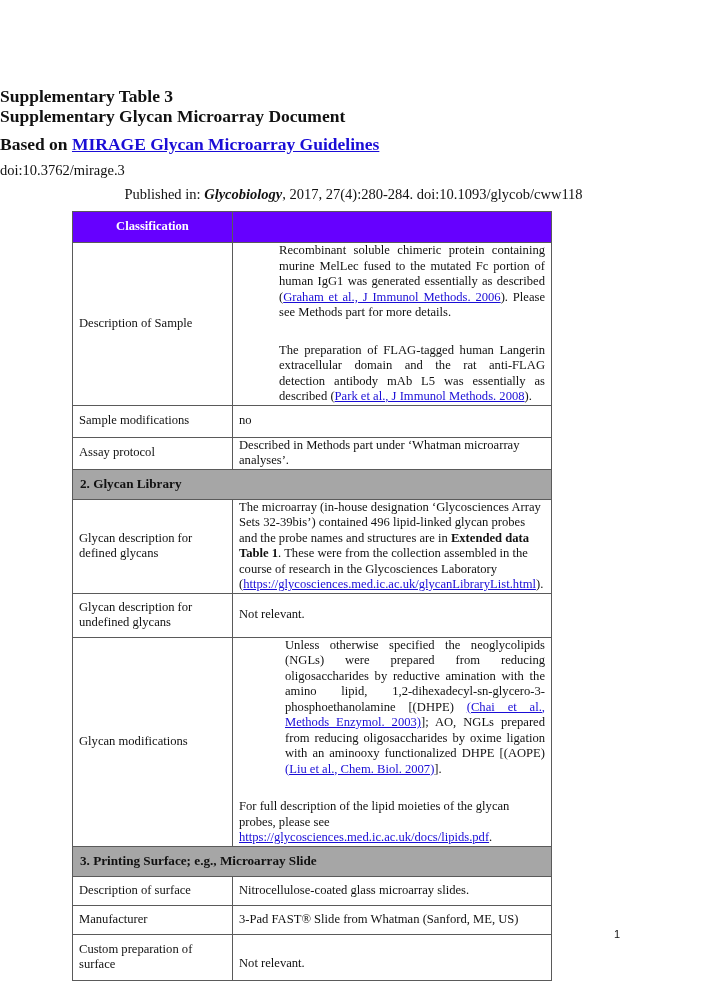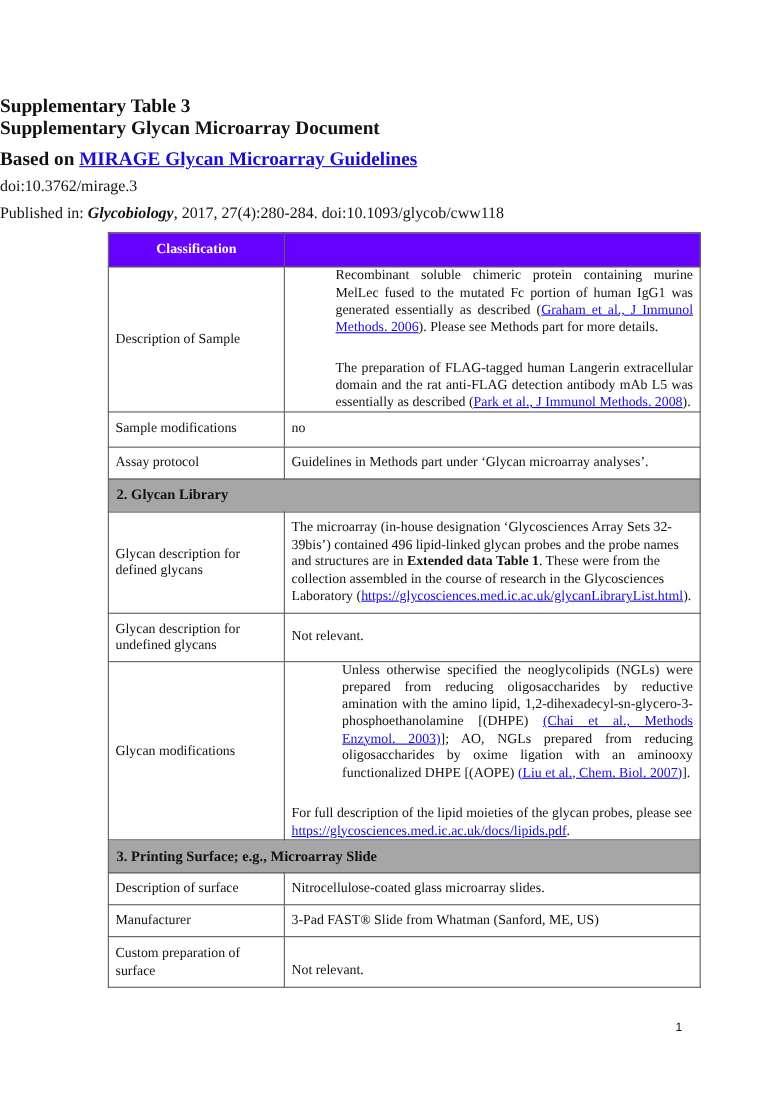--- a/index.html
+++ b/index.html
@@ -3,22 +3,22 @@
 <meta charset="utf-8">
 <style>
   html, body { margin: 0; padding: 0; background: #ffffff; }
   body { width: 707px; height: 1000px; position: relative; font-family: "Liberation Serif", serif; color: #111; overflow: hidden; }
   .title { position: absolute; left: 0; width: 707px; font-weight: bold; font-size: 17.5px; line-height: 21px; }
   .t1 { top: 86px; }
   .t2 { top: 106px; }
   .t3 { top: 134px; font-size: 17.5px; }
   .t3 a { color: #1a0dd6; text-decoration: underline; }
   .doi { position: absolute; top: 162px; left: 0; width: 707px; font-size: 14.5px; }
-  .pub { position: absolute; top: 186px; left: 0; width: 707px; text-align: left; font-size: 14.5px; }
-  table { position: absolute; top: 211px; left: 98px; width: 539px; border-collapse: collapse; font-size: 12.6px; line-height: 15.5px; border-radius: 12px; }
+  .pub { position: absolute; top: 186px; left: 0; width: 707px; text-align: center; font-size: 14.5px; }
+  table { position: absolute; top: 211px; left: 72px; width: 480px; border-collapse: collapse; font-size: 12.6px; line-height: 15.5px; border-radius: 12px; }
   td { border: 1px solid #5a5a5a; vertical-align: middle; padding: 0 6px; }
   td.l { width: 147px; }
   tr.head td { background: #6600ff; color: #fff; font-weight: bold; height: 30px; text-align: center; }
   tr.sec td { background: #a6a6a6; font-weight: bold; font-size: 13.2px; height: 29px; padding-left: 7px; }
   .just { text-align: justify; padding-left: 46px; }
   p { margin: 0; }
   p + p { margin-top: 22px; }
   a.lnk { color: #1a0dd6; text-decoration: underline; }
   .pnum { position: absolute; top: 928px; left: 614px; font-family: "Liberation Sans", sans-serif; font-size: 11px; }
 </style>
@@ -44,21 +44,21 @@
       <p><span>Recombinant soluble chimeric protein containing murine MelLec fused to the mutated Fc portion of human IgG1 was generated essentially as described (</span><a class="lnk">Graham et al., J Immunol Methods. 2006</a><span>). Please see Methods part for more details.</span></p>
       <p><span>The preparation of FLAG-tagged human Langerin extracellular domain and the rat anti-FLAG detection antibody mAb L5 was essentially as described (</span><a class="lnk">Park et al., J Immunol Methods. 2008</a><span>).</span></p>
     </td>
   </tr>
   <tr style="height:32px">
     <td class="l">Sample  modifications</td>
     <td>no</td>
   </tr>
   <tr style="height:29px">
     <td class="l">Assay protocol</td>
-    <td>Guidelines in Methods part under ‘Glycan microarray analyses’.</td>
+    <td>Described in Methods part under ‘Whatman microarray analyses’.</td>
   </tr>
 
   <tr class="sec">
         <td colspan="2">2. Glycan Library</td>
       </tr>
   <tr style="height:92px">
     <td class="l">Glycan description for defined glycans</td>
     <td><span>The microarray (in-house designation ‘Glycosciences Array Sets 32-39bis’) contained 496 lipid-linked glycan probes and the probe names and structures are in </span><b>Extended data Table 1</b><span>. These were from the collection assembled in the course of research in the Glycosciences Laboratory (</span><a class="lnk">https://glycosciences.med.ic.ac.uk/glycanLibraryList.html</a><span>).</span></td>
   </tr>
   <tr style="height:44px">

